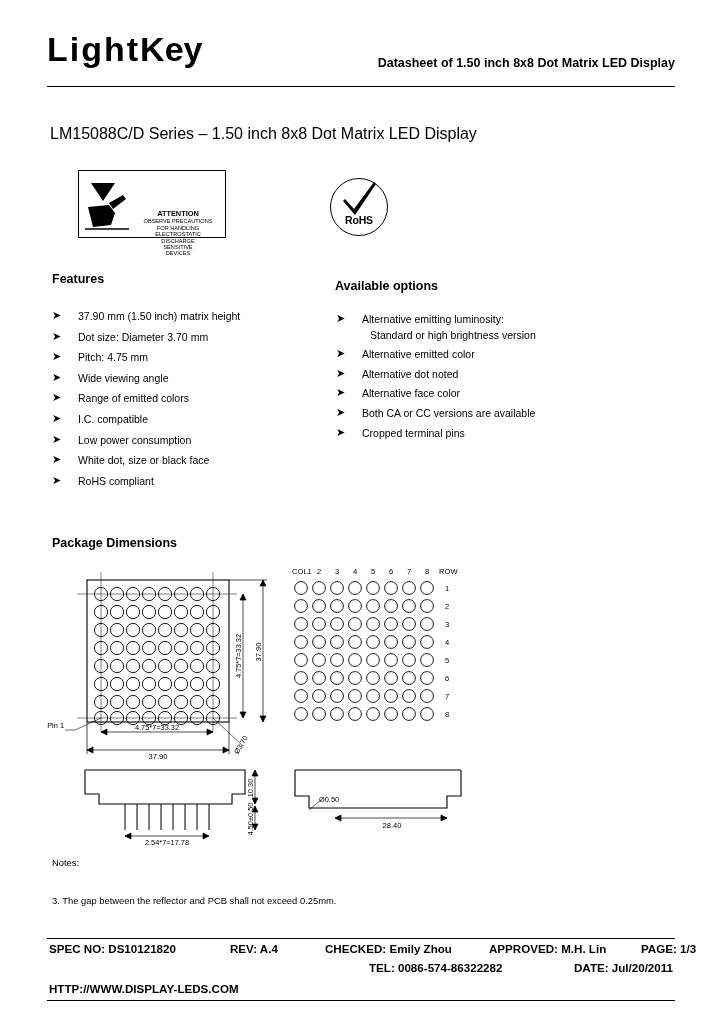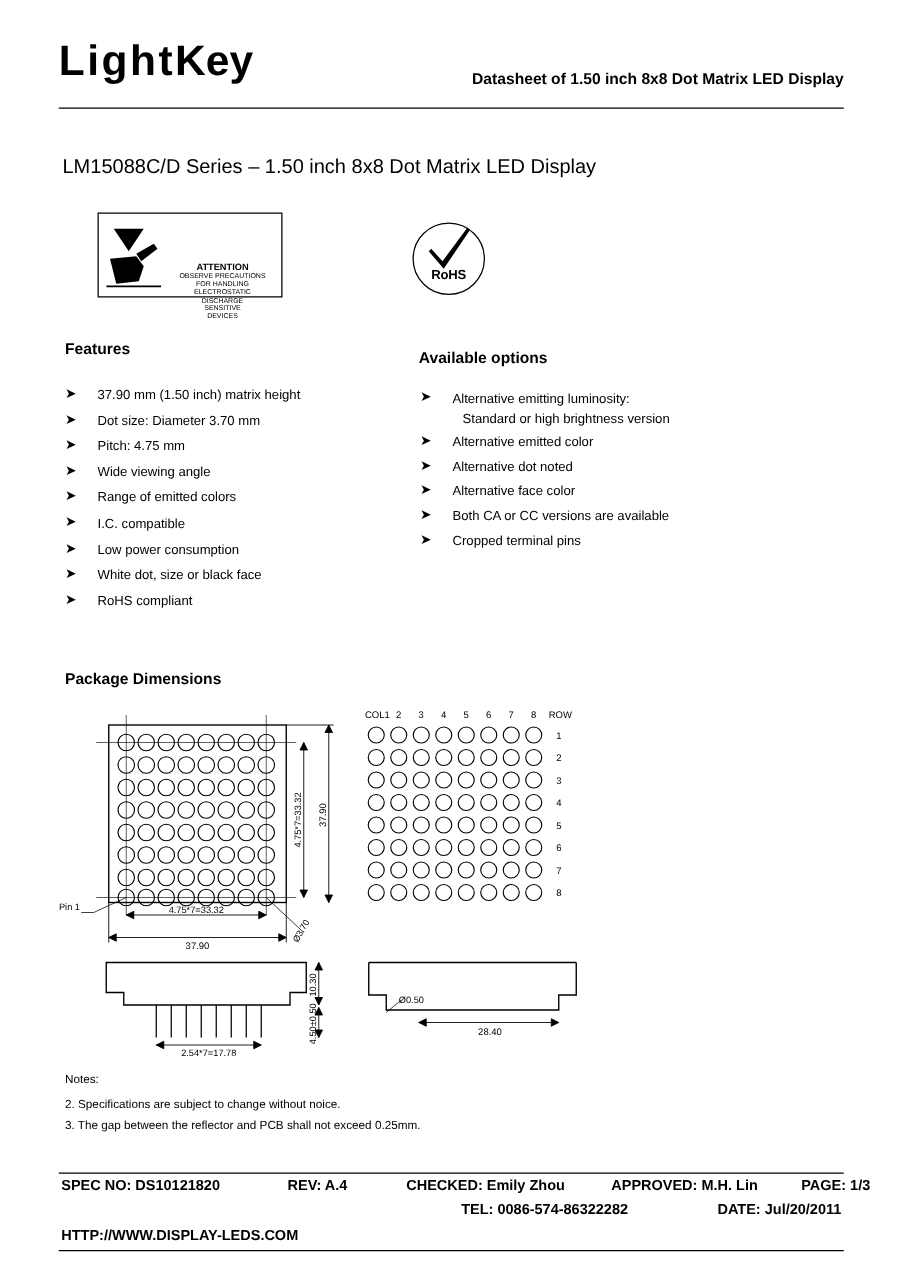--- a/index.html
+++ b/index.html
@@ -175,21 +175,21 @@
   }
   
   .notes {
     position: absolute;
     left: 52px;
     top: 854px;
     width: 600px;
     font-size: 9.4px;
     line-height: 17.5px;
   }
-  .notes .notes-title { margin-bottom: 2px; }
+  .notes .notes-title { margin-bottom: 20px; }
   
   .rule-footer-1 { top: 938px; }
   .rule-footer-2 { top: 1000px; border-top-width: 1.6px; }
   .footer {
     position: absolute;
     left: 49px;
     top: 942px;
     width: 626px;
     font-size: 11.6px;
     font-weight: bold;
@@ -548,21 +548,20 @@
           <line x1="274" y1="240" x2="262" y2="250"></line>
         </g>
         <text x="272" y="242" font-size="7.4" text-anchor="start">Ø0.50</text>
       </g>
 
     </svg>
   </div>
 
   <div class="notes">
     <div class="notes-title">Notes:</div>
-    <div>2. Specifications are subject to change without noice.</div>
     <div>3. The gap between the reflector and PCB shall not exceed 0.25mm.</div>
   </div>
 
   <div class="rule rule-footer-1"></div>
   <div class="footer">
     <div class="footer-row">
       <span class="f1a">SPEC NO: DS10121820</span>
       <span class="f1b">REV: A.4</span>
       <span class="f1c">CHECKED: Emily Zhou</span>
       <span class="f1d">APPROVED: M.H. Lin</span>

